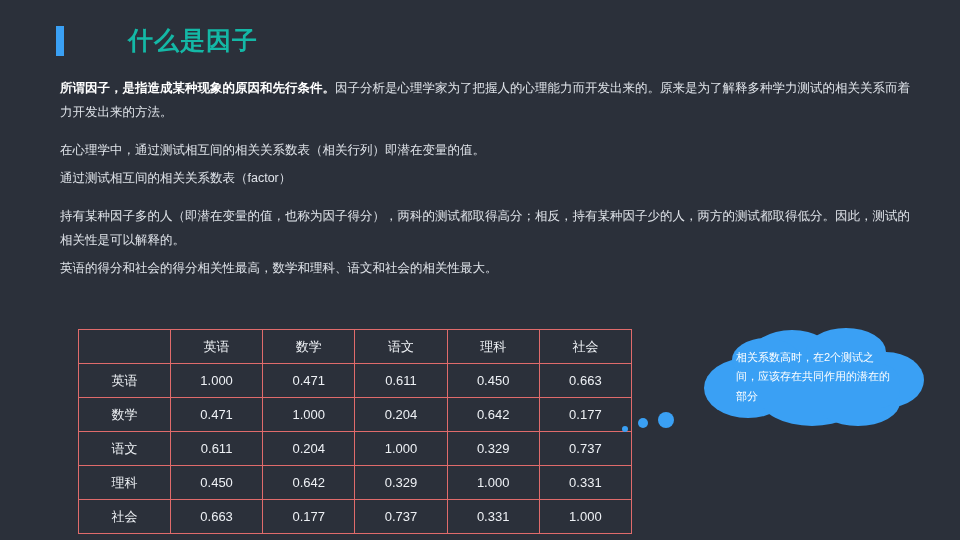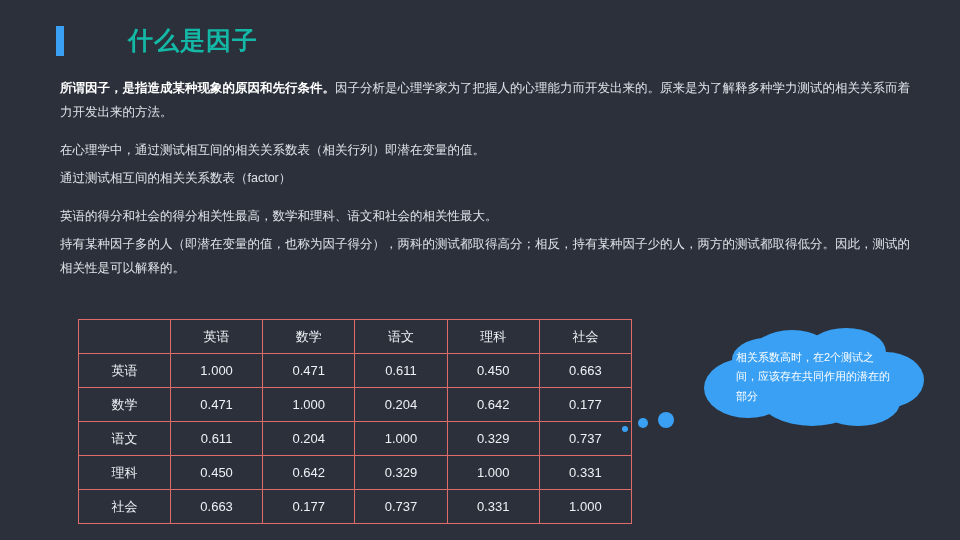--- a/index.html
+++ b/index.html
@@ -41,21 +41,21 @@
     color: #dfe3e9;
   }
   .body-text p { margin: 4px; }
   .body-text .para { margin-bottom: 13px; }
   .body-text .lead { font-weight: bold; color: #ffffff; }
 
   
   .table-wrap {
     position: absolute;
     left: 78px;
-    top: 319px;
+    top: 329px;
     width: 554px;
   }
   table {
     border-collapse: collapse;
     width: 100%;
     table-layout: fixed;
   }
   table td {
     border: 1px solid #e06b6b;
     height: 34px;
@@ -102,22 +102,22 @@
 
 <div class="accent-bar"></div>
 <div class="slide-title">什么是因子</div>
 
 <div class="body-text">
   <p class="para">
     <span class="lead">所谓因子，是指造成某种现象的原因和先行条件。</span><span>因子分析是心理学家为了把握人的心理能力而开发出来的。原来是为了解释多种学力测试的相关关系而着力开发出来的方法。</span>
   </p>
   <p>在心理学中，通过测试相互间的相关关系数表（相关行列）即潜在变量的值。</p>
   <p class="para">通过测试相互间的相关关系数表（factor）</p>
+  <p>持有某种因子多的人（即潜在变量的值，也称为因子得分），两科的测试都取得高分；相反，持有某种因子少的人，两方的测试都取得低分。因此，测试的相关性是可以解释的。</p>
   <p>英语的得分和社会的得分相关性最高，数学和理科、语文和社会的相关性最大。</p>
-  <p>持有某种因子多的人（即潜在变量的值，也称为因子得分），两科的测试都取得高分；相反，持有某种因子少的人，两方的测试都取得低分。因此，测试的相关性是可以解释的。</p>
 </div>
 
 <div class="table-wrap">
   <table>
     <tbody>
       <tr>
         <td class="rowhead"></td>
         <td>英语</td>
         <td>数学</td>
         <td>语文</td>

